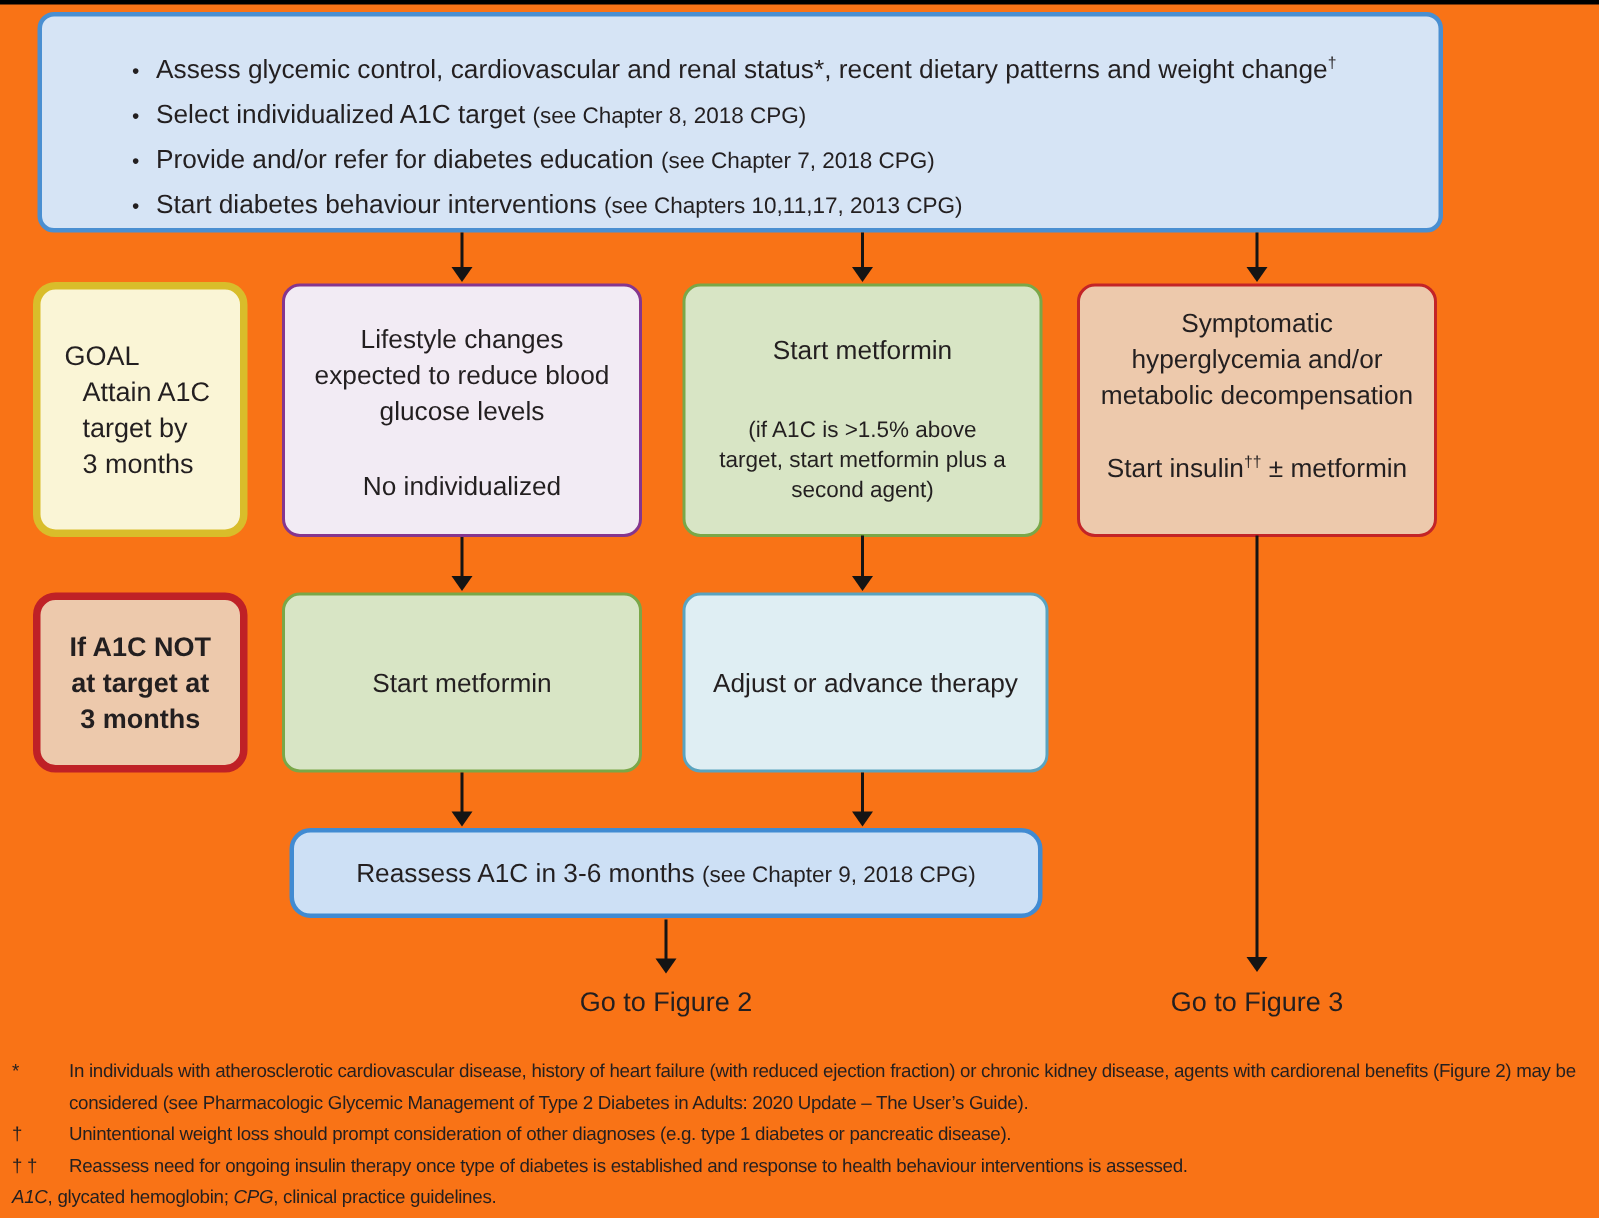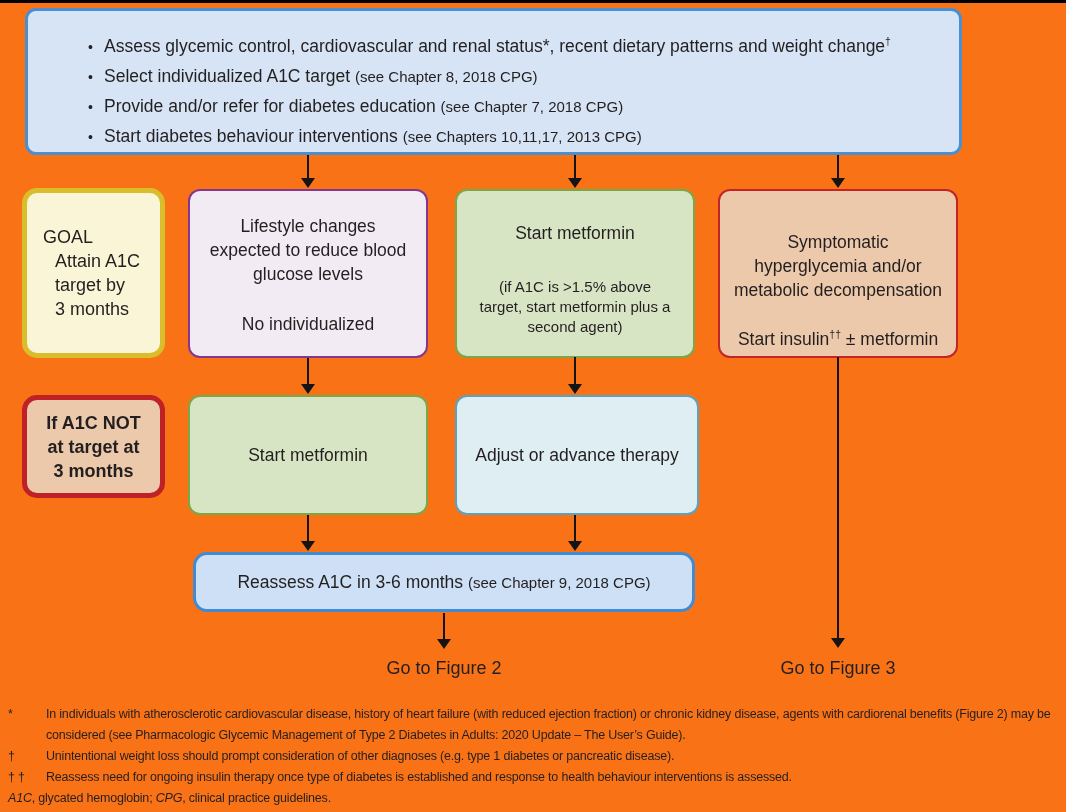--- a/index.html
+++ b/index.html
@@ -20,38 +20,38 @@
   .bullet-row { display:flex; }
   .dot { flex:0 0 16px; }
   .dot::before { content:"•"; font-size:14px; }
   .small { font-size:15px; }
   sup { font-size:60%; vertical-align:super; line-height:0; }
 
   
   .lifestyle, .green1, .red1 { top:189px; height:169px; border-radius:12px; text-align:center; font-size:17.5px; line-height:24px; }
   .lifestyle { left:188px; width:240px; background:#f2ebf4; border:2.5px solid #85368e; padding-top:23px; }
   .green1    { left:455px; width:240px; background:#d8e5c5; border:2.5px solid #7aa748; padding-top:30px; }
-  .red1      { left:718px; width:240px; background:#edc9ac; border:2.5px solid #c32427; padding-top:39px; }
+  .red1      { left:718px; width:240px; background:#edc9ac; border:2.5px solid #c32427; padding-top:12px; }
 
   .lifestyle .secondary { margin-top:26px; }
   .green1 .note { margin-top:32px; font-size:15px; line-height:20px; }
   .red1 .secondary { margin-top:25px; }
 
   
   .goal {
     left:22px; top:188px; width:143px; height:170px;
     background:#faf5d6; border:5px solid #d9bd2a; border-radius:15px;
     font-weight:normal; font-size:18px; line-height:24px;
     display:flex; flex-direction:column; justify-content:center;
     padding-left:16px;
   }
   .goal-lines .ln { padding-left:12px; }
 
   .ifnot {
-    left:22px; top:395px; width:143px; height:103px;
+    left:22px; top:395px; width:143px; height:120px;
     background:#edc9ac; border:5px solid #bf2126; border-radius:15px;
     font-weight:bold; font-size:18px; line-height:24px; text-align:center;
     display:flex; flex-direction:column; justify-content:center;
   }
 
   
   .centerbox { display:flex; align-items:center; justify-content:center; text-align:center; }
   .green2 { left:188px; top:395px; width:240px; height:120px; background:#d8e5c5; border:2.5px solid #7aa748; border-radius:12px; font-size:17.5px; }
   .adjust { left:455px; top:395px; width:244px; height:120px; background:#dfeef3; border:2.5px solid #5aa3bf; border-radius:12px; font-size:17.5px; }
 

